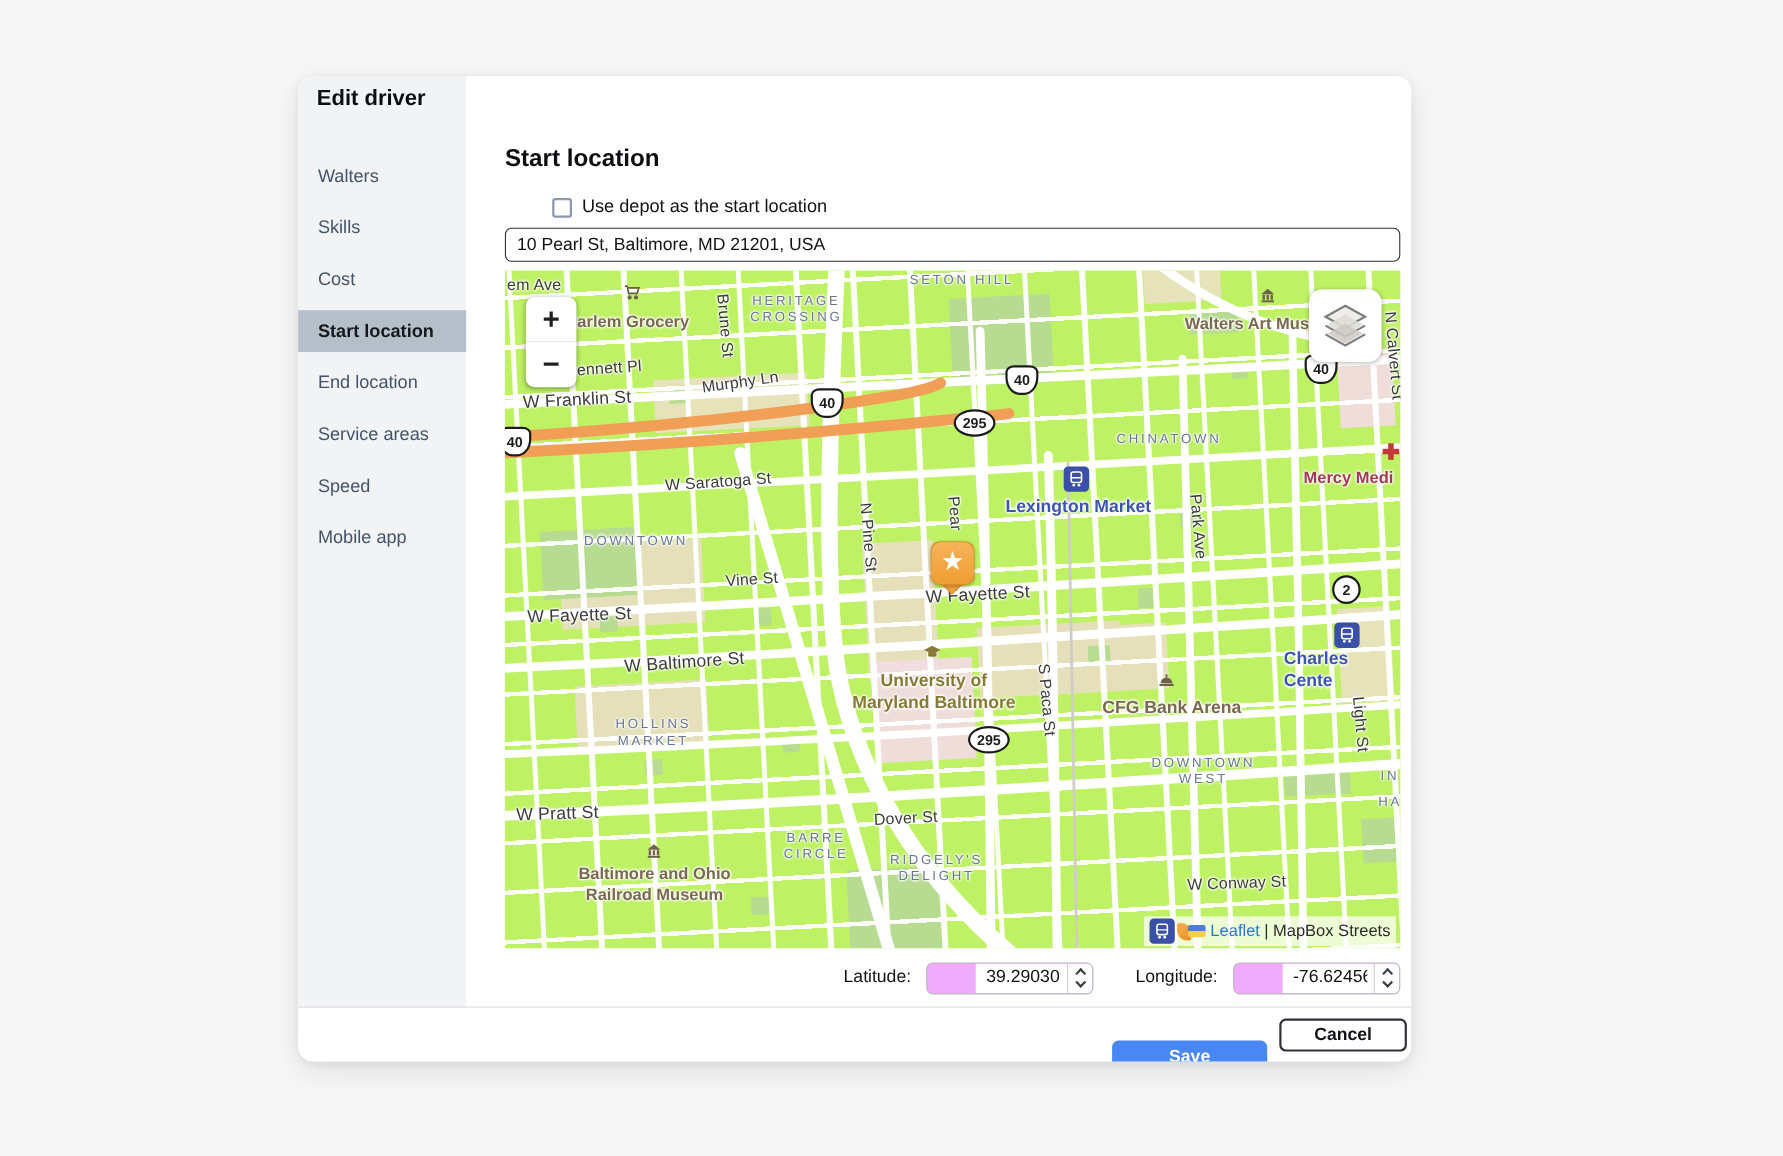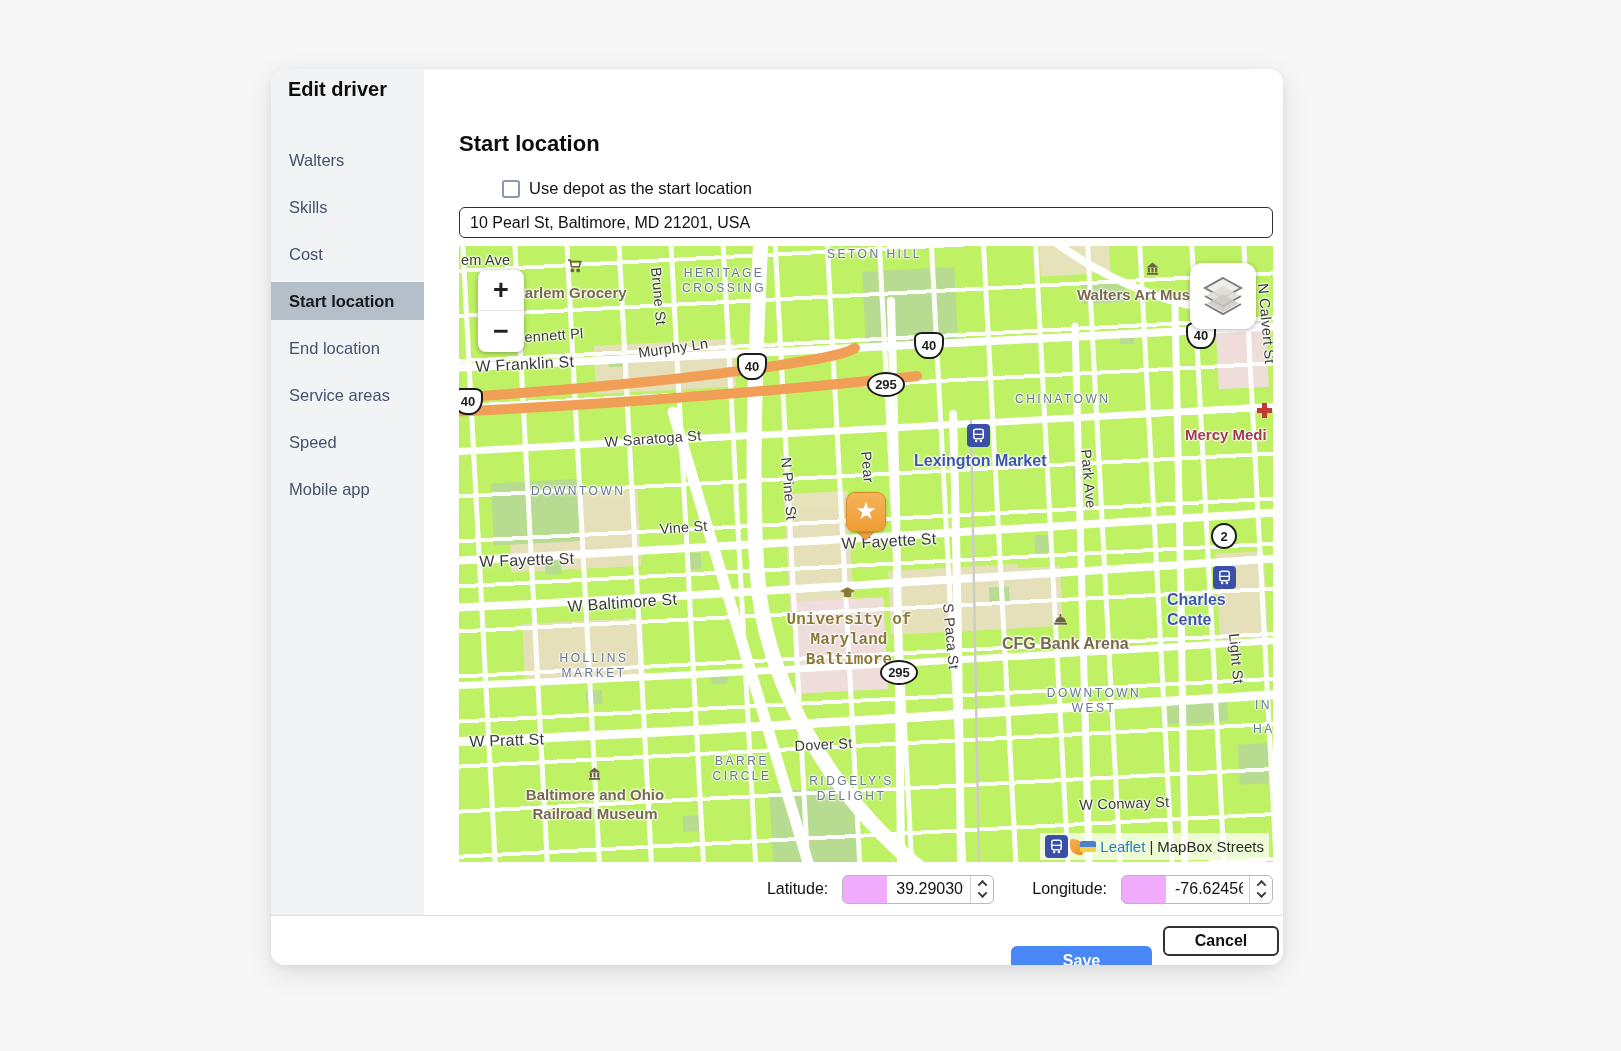--- a/index.html
+++ b/index.html
@@ -72,21 +72,21 @@
     transform:rotate(var(--r,0deg)); transform-origin:left top; z-index:5;
   }
   .ml.big { font-size:16px; }
   .ml.v { writing-mode:vertical-rl; transform:rotate(var(--r,-5deg)); }
   .ml.nb {
     color:#687694; font-size:12px; letter-spacing:2.5px; font-weight:500;
     text-align:center;
   }
   .ml.poi-brown { color:#7a6950; font-weight:700; font-size:15px; letter-spacing:0; }
   .ml.poi-blue  { color:#3b55b0; font-weight:700; font-size:16px; letter-spacing:0; }
-  .ml.poi-olive { color:#877a35; font-weight:700; font-size:16px; text-align:center; letter-spacing:0;font-family:Liberation Mono, monospace; }
+  .ml.poi-olive { color:#877a35; font-weight:700; font-size:16px; text-align:center; letter-spacing:0; }
   .ml.poi-red   { color:#a23b52; font-weight:700; font-size:15px; letter-spacing:0; }
 
   .shield {
     position:absolute; z-index:5; background:#fff; color:#1c1c1c;
     border:2px solid #1c1c1c; font-weight:700; font-size:13px;
     display:flex; align-items:center; justify-content:center;
   }
   .shield.us { width:30px; height:27px; border-radius:8px 8px 13px 13px / 6px 6px 16px 16px; }
   .shield.ell { width:38px; height:25px; border-radius:50%; }
   .shield.cir { width:26px; height:26px; border-radius:50%; }

